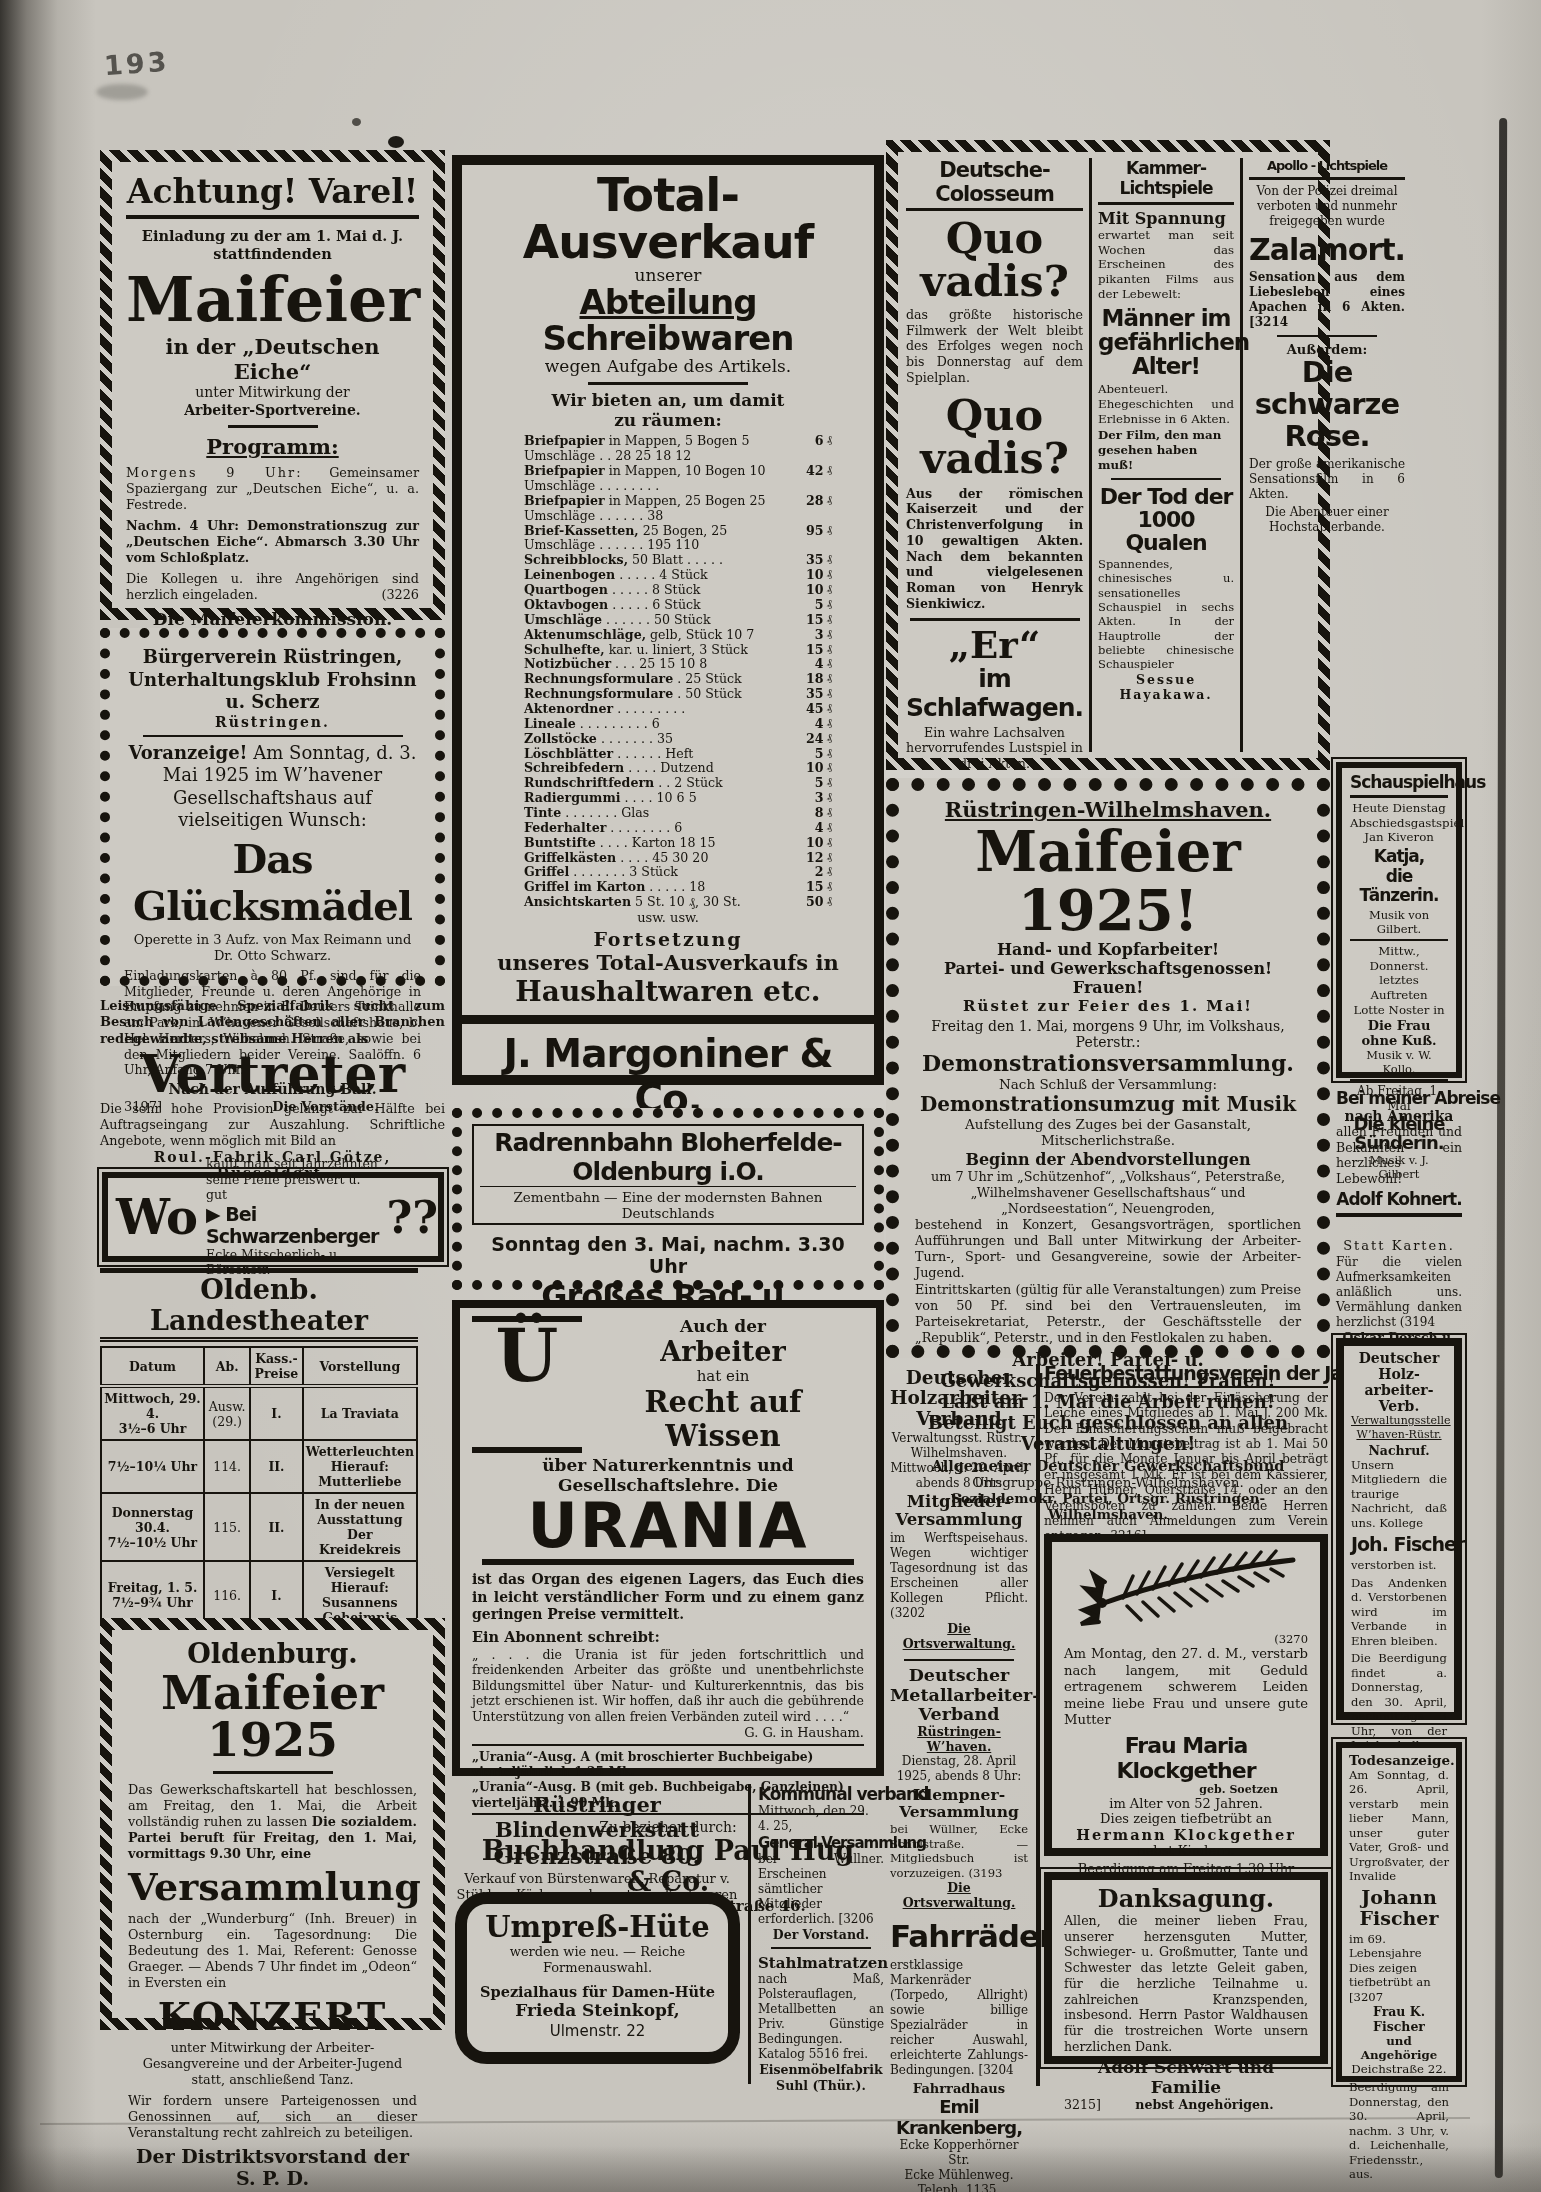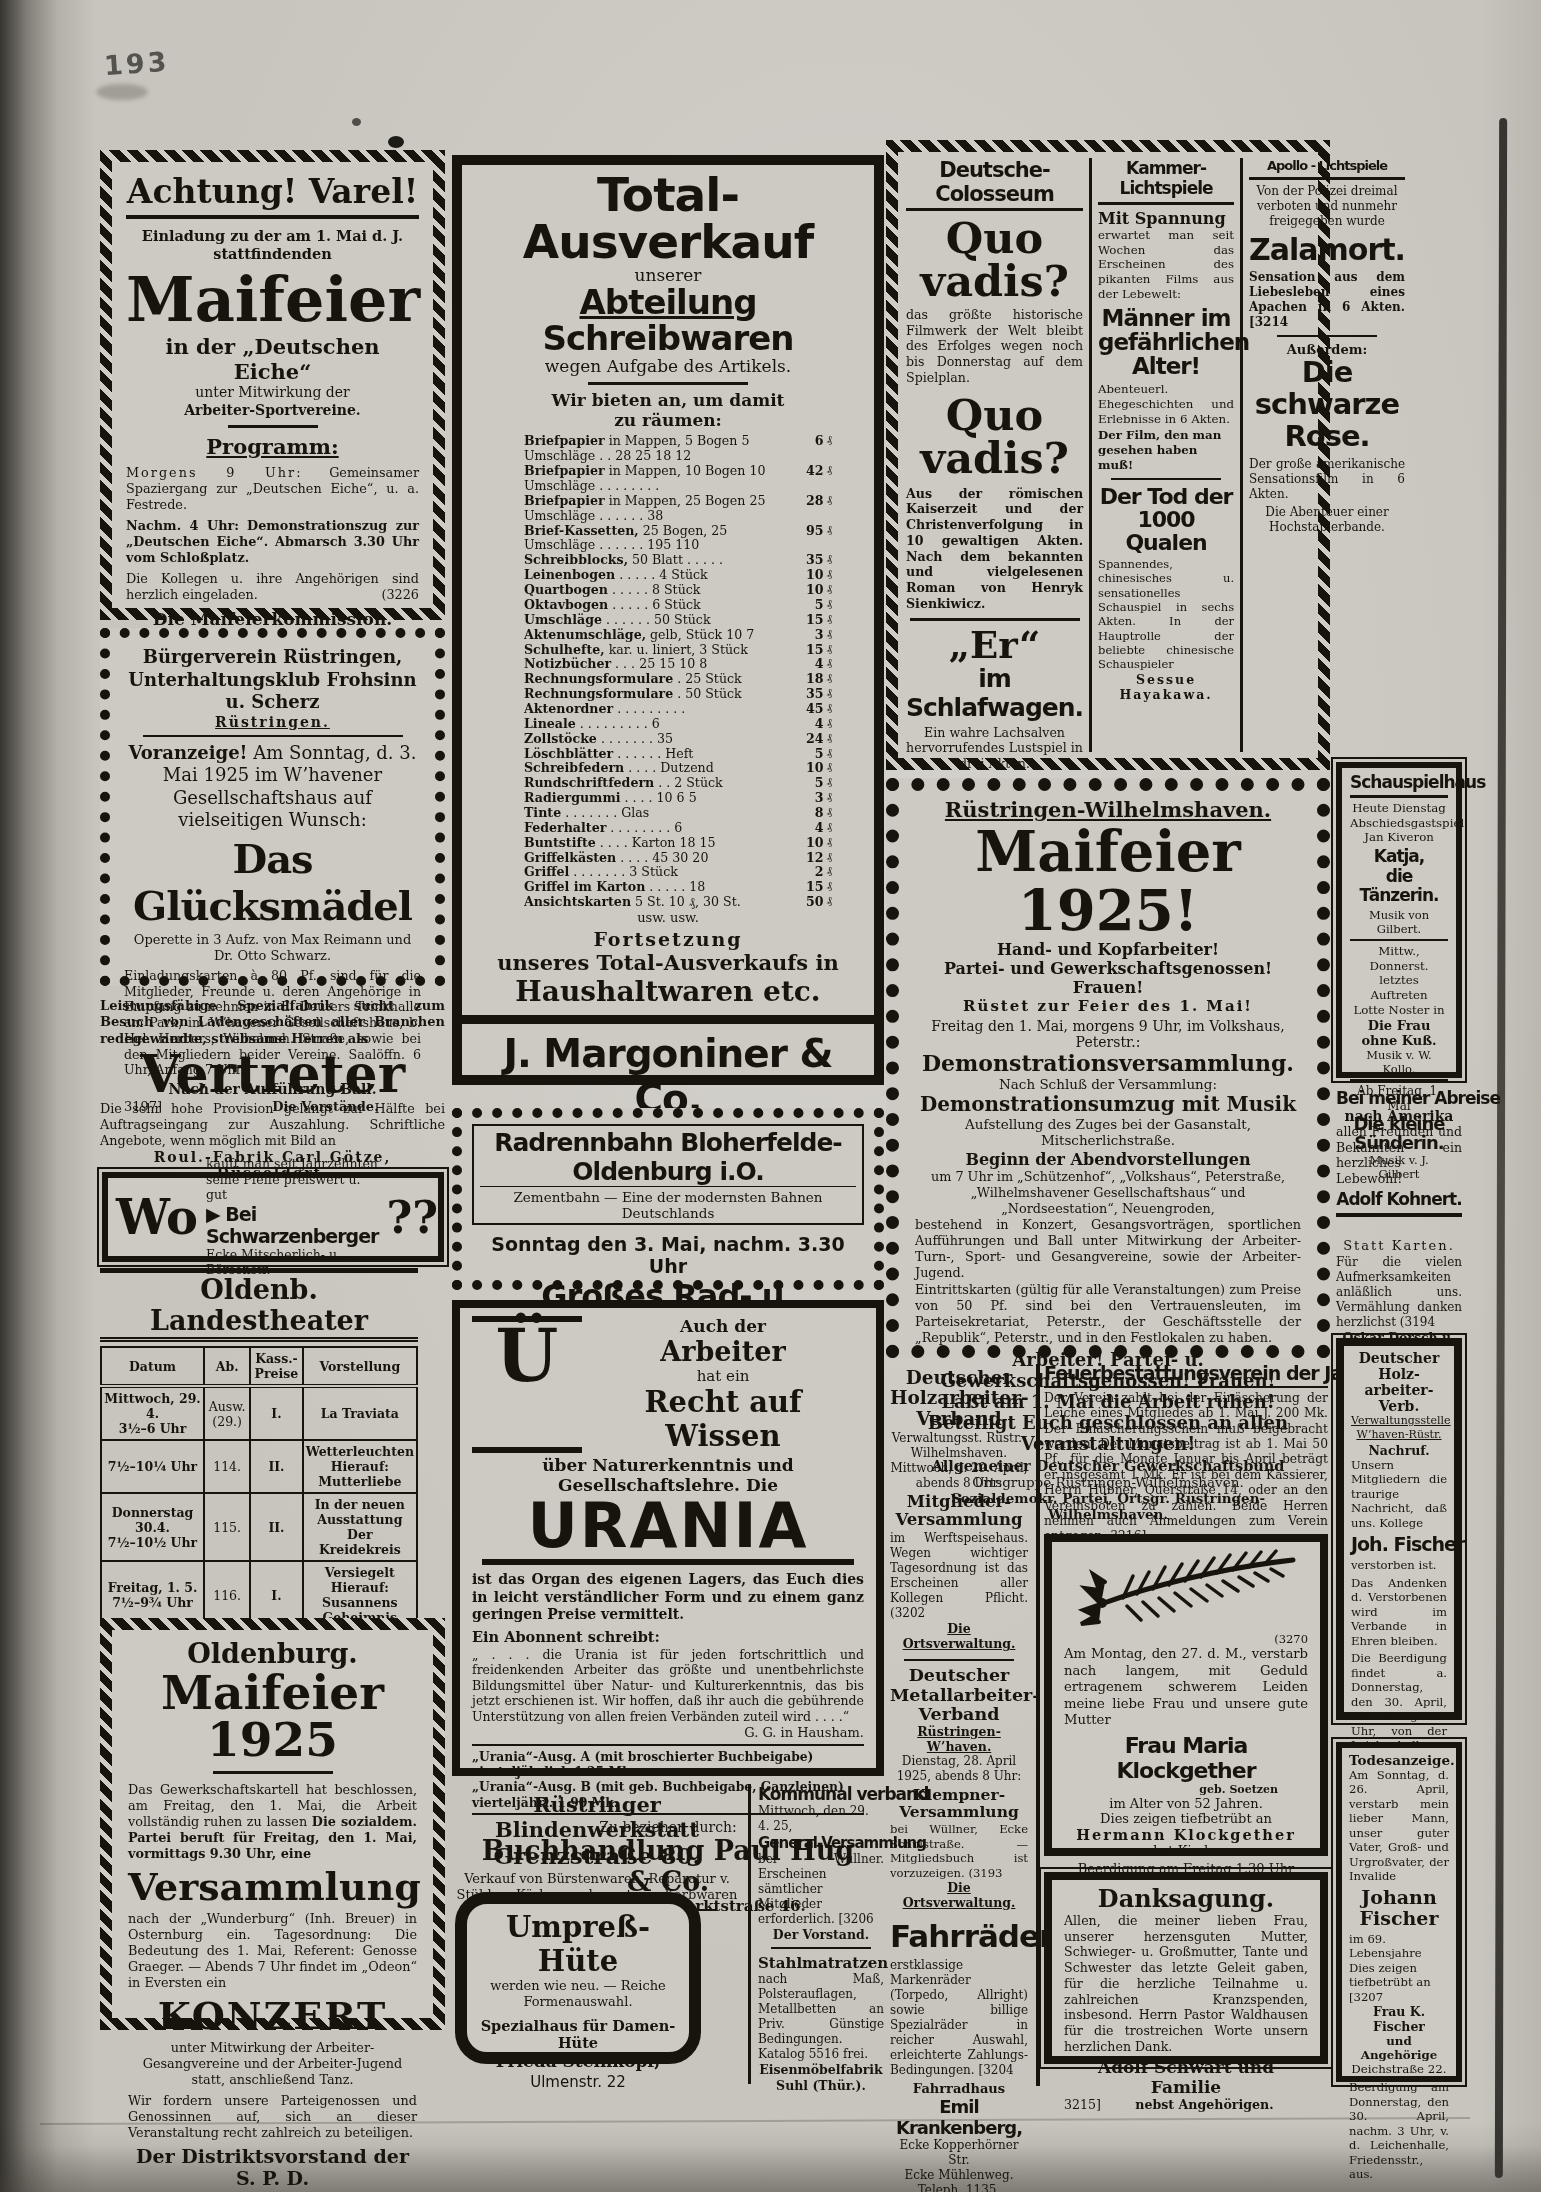--- a/index.html
+++ b/index.html
@@ -76,21 +76,21 @@
     <div class="c b u" style="font-size:21px;margin:2px 0 6px;">Programm:</div>
     <div class="j ln" style="font-size:12.8px;margin-bottom:5px;"><span class="sp">Morgens 9 Uhr:</span> <span>Gemeinsamer Spaziergang zur „Deutschen Eiche“, u. a. Festrede.</span></div>
     <div class="j ln" style="font-size:12.8px;margin-bottom:5px;"><span class="b">Nachm. 4 Uhr:</span> <span class="b">Demonstrationszug zur „Deutschen Eiche“. Abmarsch 3.30 Uhr vom Schloßplatz.</span></div>
     <div class="j ln" style="font-size:12.8px;"><span>Die Kollegen u. ihre Angehörigen sind herzlich eingeladen.</span> <span class="r" style="float:right">(3226</span></div>
     <div class="c b" style="font-size:17px;margin-top:6px;">Die Maifeierkommission.</div>
   </div>
 
   <div class="ad b-scal" style="left:100px;top:628px;width:345px;height:358px;padding:8px 14px;">
     <div class="c b ln" style="font-size:18px;">Bürgerverein Rüstringen,</div>
     <div class="c b ln" style="font-size:18px;">Unterhaltungsklub Frohsinn u. Scherz</div>
-    <div class="c b sp" style="font-size:14px;text-decoration:underline;">Rüstringen.</div>
+    <div class="c b sp" style="font-size:14px;">Rüstringen.</div>
     <div class="hr2" style="width:260px;"></div>
     <div class="c ln" style="font-size:18px;"><b>Voranzeige!</b> <span>Am Sonntag, d. 3. Mai 1925 im W’havener Gesellschaftshaus auf vielseitigen Wunsch:</span></div>
     <div class="c b cond" style="font-size:40px;margin:3px 0;">Das Glücksmädel</div>
     <div class="c ln" style="font-size:13px;margin-bottom:4px;">Operette in 3 Aufz. von Max Reimann und Dr. Otto Schwarz.</div>
     <div class="j ln" style="font-size:12.6px;">Einladungskarten à 80 Pf. sind für die Mitglieder, Freunde u. deren Angehörige in Empfang zu nehmen in E. Deuters Trinkhalle am Park, im W’havener Gesellschaftshaus, b. Hel. Herbers, Wilhelmsh. Straße, sowie bei den Mitgliedern beider Vereine. Saalöffn. 6 Uhr, Anfang 7 Uhr.</div>
     <div class="c b" style="font-size:14px;margin-top:3px;">Nach der Aufführung Ball.</div>
     <div style="font-size:13px;margin-top:2px;"><span>3197]</span><span class="b" style="margin-left:110px;">Die Vorstände.</span></div>
   </div>
 
   <div class="ad" style="left:100px;top:998px;width:345px;">
@@ -428,21 +428,21 @@
     <div class="c b" style="font-size:15px;">Wilhelmshaven, Marktstraße 46.</div>
   </div>
 
   <div class="ad" style="left:452px;top:1792px;width:290px;">
     <div class="c b" style="font-size:21px;">Rüstringer Blindenwerkstatt</div>
     <div class="c b" style="font-size:23px;">Grenzstraße 80.</div>
     <div class="c ln" style="font-size:13px;margin-top:2px;">Verkauf von Bürstenwaren, Reparatur v. Stühlen, Körben und sonstigen Korbwaren</div>
     <div class="hr2" style="width:240px;"></div>
   </div>
 
-  <div class="ad" style="left:455px;top:1892px;width:246px;height:172px;border:12px solid #17140e;border-radius:32px;padding:6px 10px;background:#cdcac3;">
+  <div class="ad" style="left:455px;top:1892px;width:285px;height:172px;border:12px solid #17140e;border-radius:32px;padding:6px 10px;background:#cdcac3;">
     <div class="c b" style="font-size:29px;">Umpreß-Hüte</div>
     <div class="c ln" style="font-size:13px;">werden wie neu. — Reiche Formenauswahl.</div>
     <div class="c b" style="font-size:14.5px;margin-top:6px;">Spezialhaus für Damen-Hüte</div>
     <div class="c" style="font-size:17px;"><b>Frieda Steinkopf,</b> <span class="g" style="font-size:15px;">Ulmenstr. 22</span></div>
   </div>
 
   <div class="vline" style="left:748px;top:1784px;width:3px;height:300px;"></div>
   <div class="ad" style="left:758px;top:1784px;width:126px;">
     <div class="g b cond" style="font-size:17px;white-space:nowrap;">Kommunal verband</div>
     <div class="ln" style="font-size:12px;">Mittwoch, den 29. 4. 25,</div>

